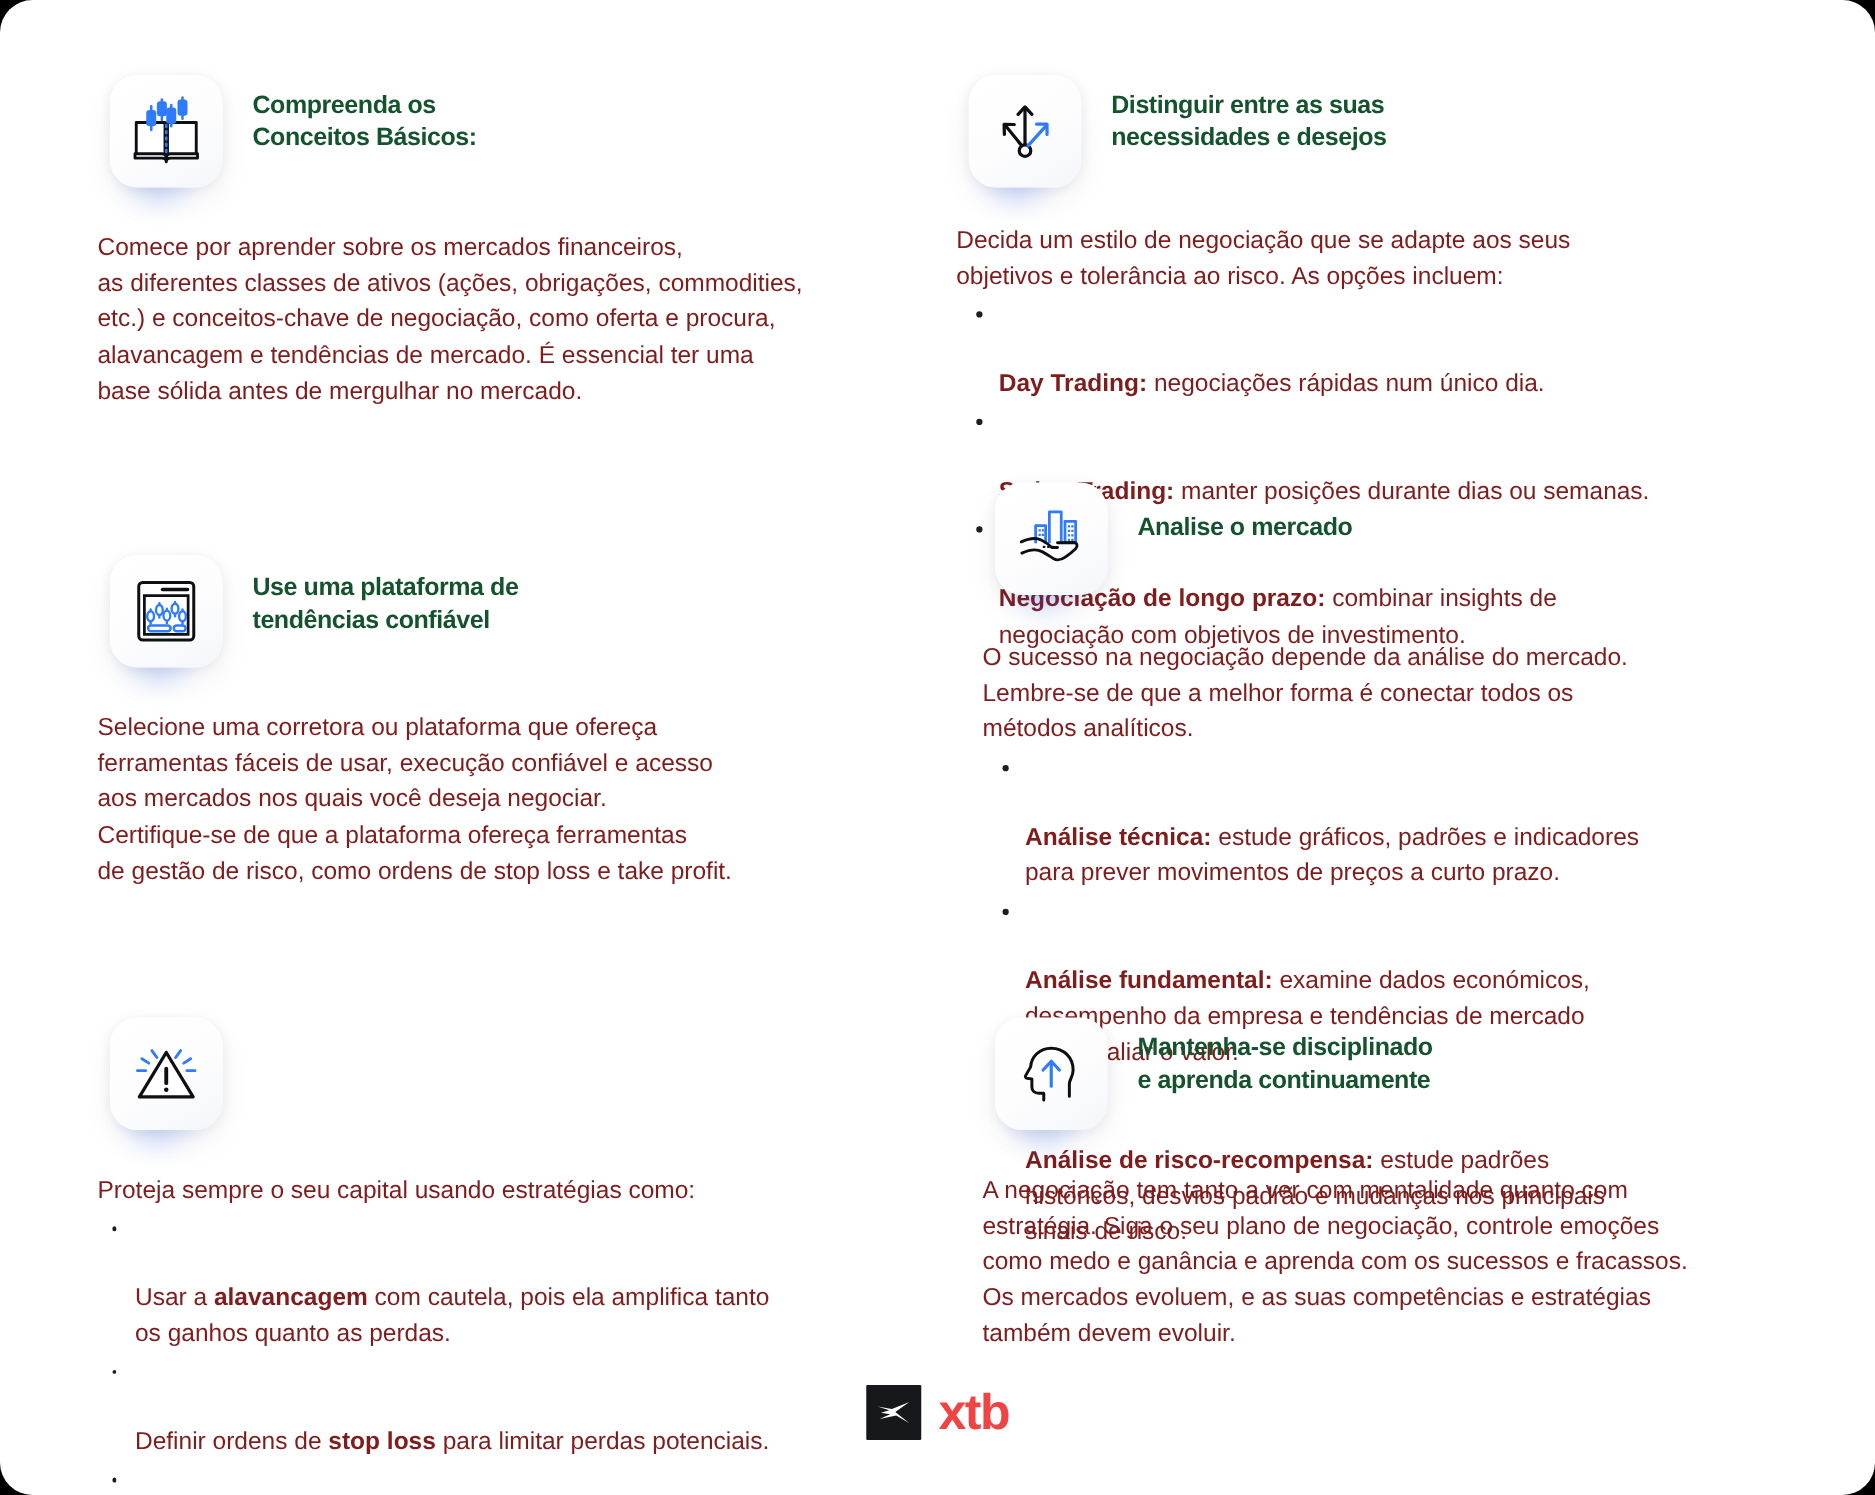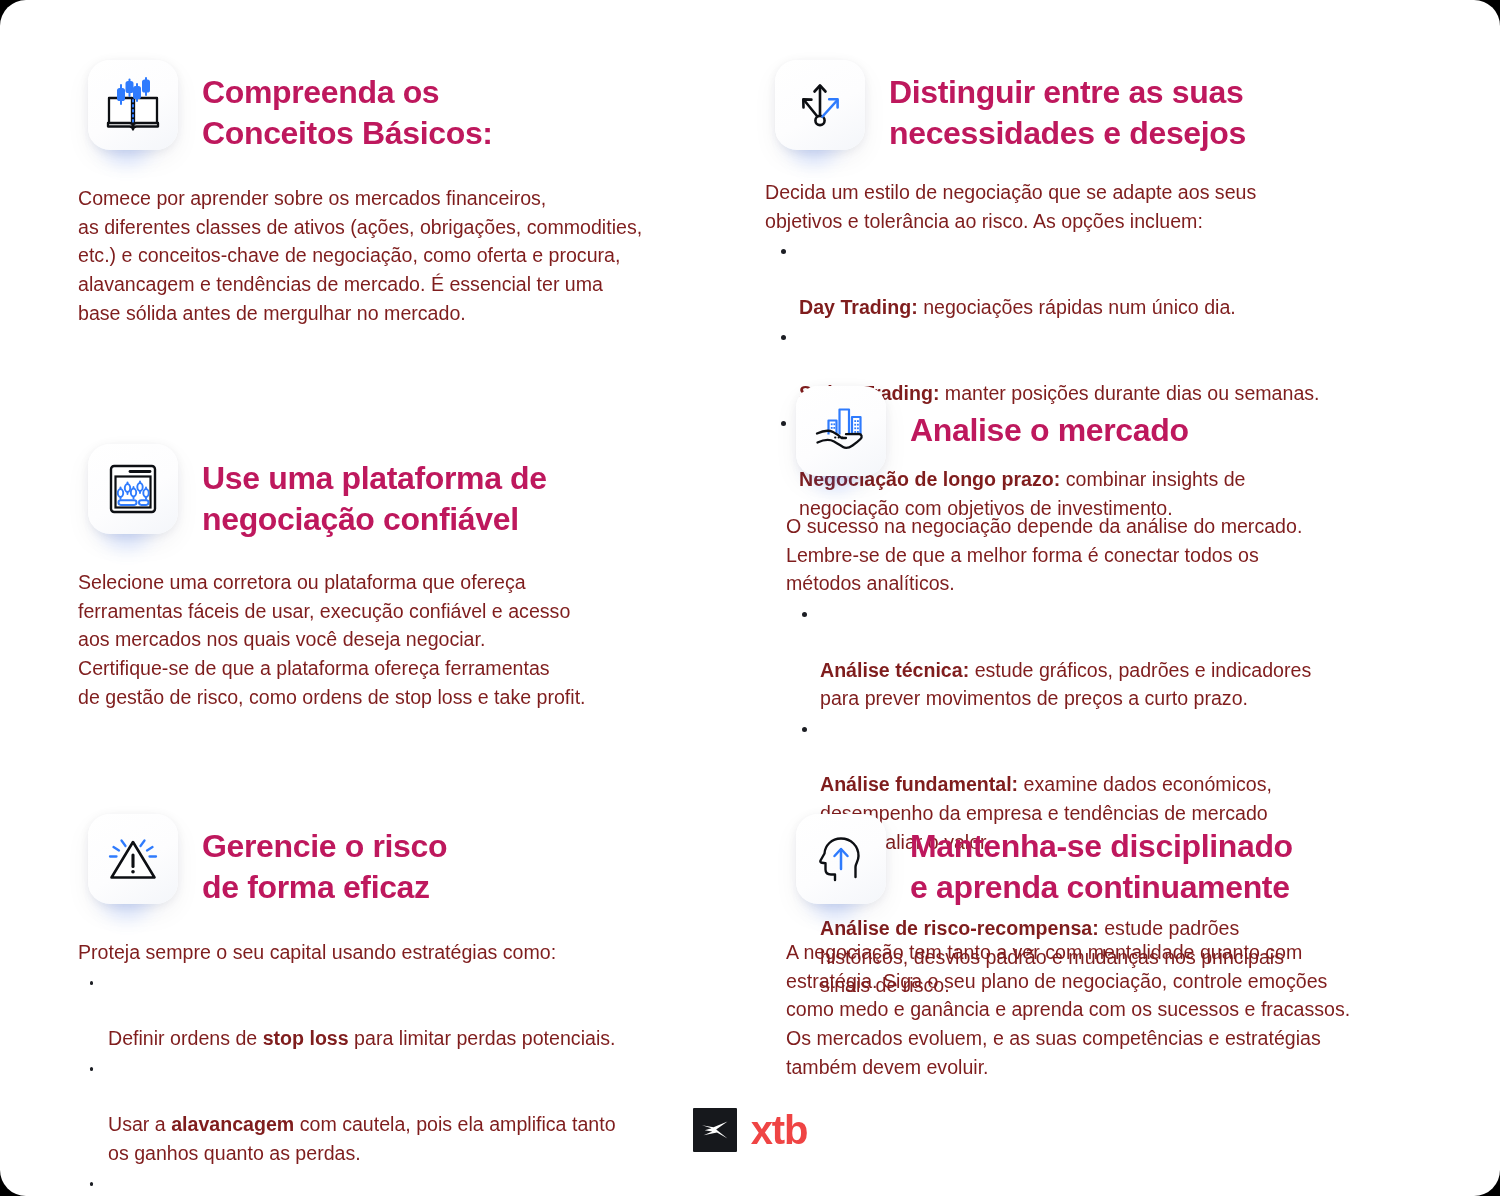--- a/index.html
+++ b/index.html
@@ -69,25 +69,25 @@
     box-shadow: 0 2px 10px rgba(17,28,60,0.07), 0 10px 26px rgba(17,28,60,0.05);
     display: flex;
     align-items: center;
     justify-content: center;
   }
   .icon-tile svg { display: block; }
 
   .card-title {
     margin: 0;
     padding-top: 14px;
-    font-size: 32px;
+    font-size: 20px;
     line-height: 1.29;
     font-weight: 700;
     letter-spacing: -0.35px;
-    color: #be185d;
+    color: #14532d;
     font-family: "Liberation Sans", sans-serif;
   }
 
   .card-body {
     margin-top: 22px;
     font-size: 19.6px;
     line-height: 1.465;
     color: #7f1d1d;
     font-weight: 400;
   }
@@ -281,21 +281,21 @@
                   <ellipse cx="40" cy="31" rx="2.7" ry="4"></ellipse>
               </g>
               <g stroke="#2f7bfd" stroke-width="2" fill="#fff">
                 <rect x="12.5" y="38.3" width="18" height="4.6" rx="2.3"></rect>
                 <rect x="33" y="38.3" width="9.5" height="4.6" rx="2.3"></rect>
               </g>
             </svg>
           </div>
         </div>
         <h2 class="card-title" style="white-space: pre-line;">Use uma plataforma de
-negociação confiável</h2>
+tendências confiável</h2>
       </div>
       <div class="card-body">
         <p style="white-space: pre-line;">Selecione uma corretora ou plataforma que ofereça
 ferramentas fáceis de usar, execução confiável e acesso
 aos mercados nos quais você deseja negociar.
 Certifique-se de que a plataforma ofereça ferramentas
 de gestão de risco, como ordens de stop loss e take profit.</p>
       </div>
     </section>
 
@@ -375,34 +375,32 @@
                 <path d="M16.5 9.5 L20.5 15"></path>
                 <path d="M8.5 16 L14 19.5"></path>
                 <path d="M5 25.5 H11.5"></path>
                 <path d="M39.5 9.5 L35.5 15"></path>
                 <path d="M47.5 16 L42 19.5"></path>
                 <path d="M51 25.5 H44.5"></path>
               </g>
             </svg>
           </div>
         </div>
-        <h2 class="card-title" style="white-space: pre-line;">Gerencie o risco
-de forma eficaz</h2>
       </div>
       <div class="card-body">
         <p style="white-space: pre-line;">Proteja sempre o seu capital usando estratégias como:</p>
         <ul>
           <li class="small-bullet" style="white-space: pre-line;">
             <span class="bullet"></span>
-            <span>Definir ordens de </span><b>stop loss</b><span> para limitar perdas potenciais.</span>
-          </li>
-          <li class="small-bullet" style="white-space: pre-line;">
-            <span class="bullet"></span>
             <span>Usar a </span><b>alavancagem</b><span> com cautela, pois ela amplifica tanto
 os ganhos quanto as perdas.</span>
+          </li>
+          <li class="small-bullet" style="white-space: pre-line;">
+            <span class="bullet"></span>
+            <span>Definir ordens de </span><b>stop loss</b><span> para limitar perdas potenciais.</span>
           </li>
           <li class="small-bullet" style="white-space: pre-line;">
             <span class="bullet"></span>
             
           </li>
         </ul>
       </div>
     </section>
 
     <section class="card" id="card-discipline">

